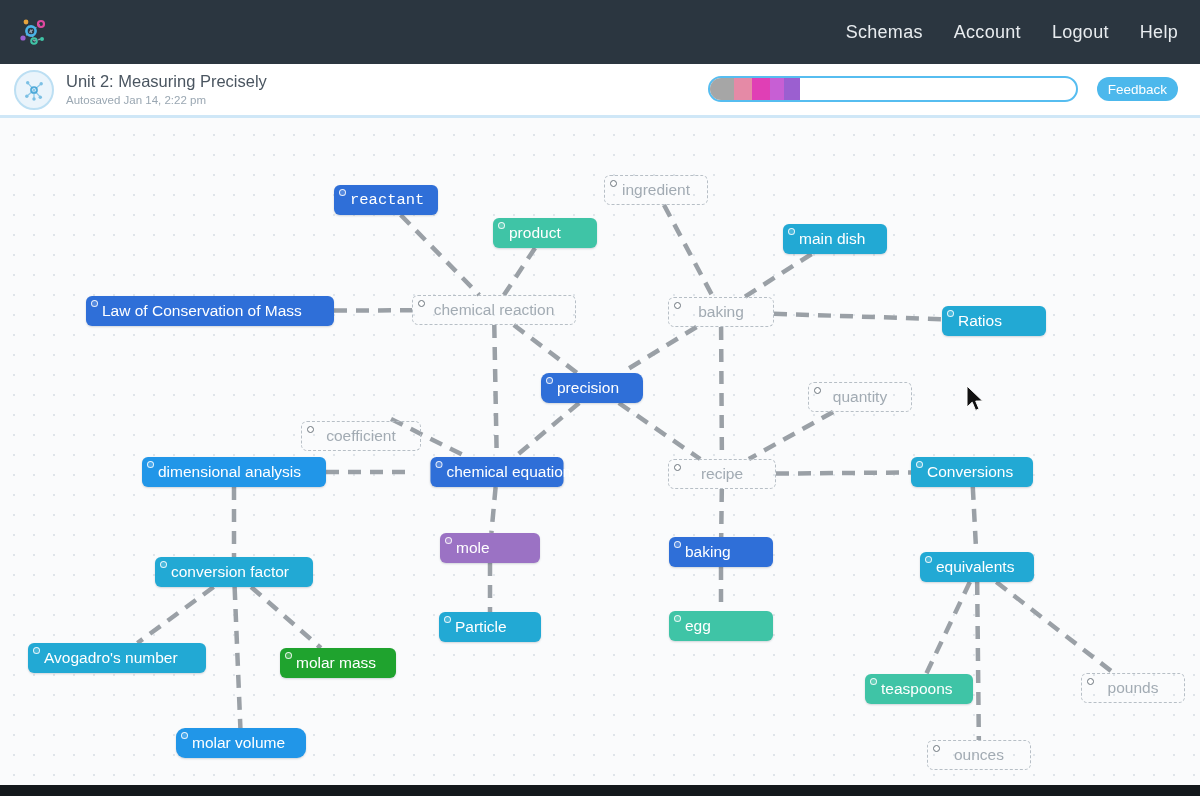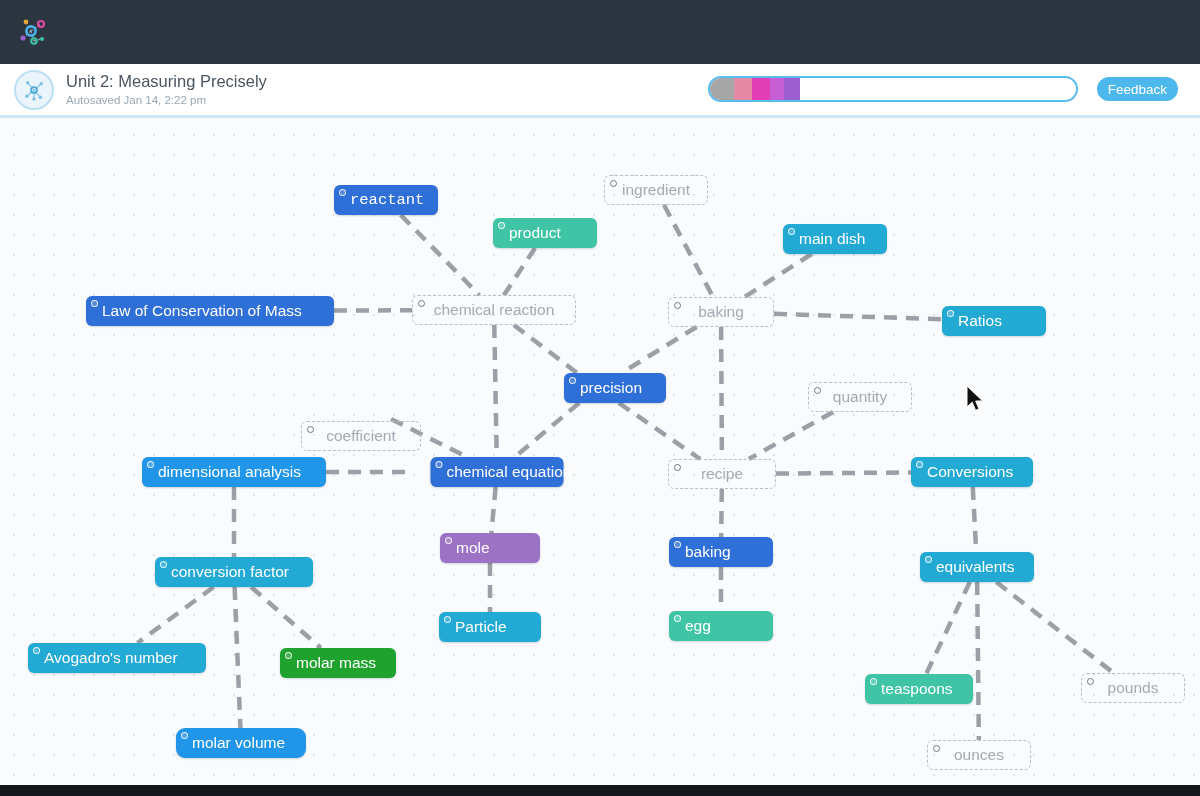--- a/index.html
+++ b/index.html
@@ -124,20 +124,26 @@
           </g>
           <circle cx="17" cy="17" r="4.6" fill="none" stroke="#4ab3e8" stroke-width="2.6"></circle>
           <circle cx="12" cy="8" r="2.4" fill="#e8a33c"></circle>
           <circle cx="27" cy="10" r="3" fill="none" stroke="#e0489f" stroke-width="2.2"></circle>
           <circle cx="9" cy="24" r="2.6" fill="#9b5fd0"></circle>
           <circle cx="20" cy="27" r="2.8" fill="none" stroke="#3fc4a6" stroke-width="2"></circle>
           <circle cx="28" cy="25" r="2" fill="#3fc4a6"></circle>
         </svg>
       </span>
     </div>
+    <nav class="nav">
+      <span class="nav-item">Schemas</span>
+      <span class="nav-item">Account</span>
+      <span class="nav-item">Logout</span>
+      <span class="nav-item">Help</span>
+    </nav>
   </div>
 
   <div class="subbar">
     <div class="unit-avatar">
       <svg viewBox="0 0 40 40" width="36" height="36" style="position:absolute;left:0;top:0">
         <g stroke="#8cc8e8" stroke-width="1.4">
           <line x1="20" y1="20" x2="13" y2="12"></line>
           <line x1="20" y1="20" x2="28" y2="13"></line>
           <line x1="20" y1="20" x2="12" y2="27"></line>
           <line x1="20" y1="20" x2="27" y2="28"></line>
@@ -224,21 +230,21 @@
           <span>chemical reaction</span>
         </div>
         <div class="node ghost" style="left: 721px; top: 191px; width: 106px; text-align: center;">
           <span class="badge"></span>
           <span>baking</span>
         </div>
         <div class="node" style="left: 994px; top: 200px; width: 104px; background: rgb(34, 169, 212);">
           <span class="badge"></span>
           <span>Ratios</span>
         </div>
-        <div class="node" style="left: 615px; top: 267px; width: 102px; background: rgb(47, 111, 216);">
+        <div class="node" style="left: 592px; top: 267px; width: 102px; background: rgb(47, 111, 216); border-radius: 8px;">
           <span class="badge"></span>
           <span>precision</span>
         </div>
         <div class="node ghost" style="left: 361px; top: 283px; width: 120px; margin-top: 32px;">
           <span class="badge"></span>
           <span>coefficient</span>
         </div>
         <div class="node ghost" style="left: 860px; top: 276px; width: 104px;">
           <span class="badge"></span>
           <span>quantity</span>

